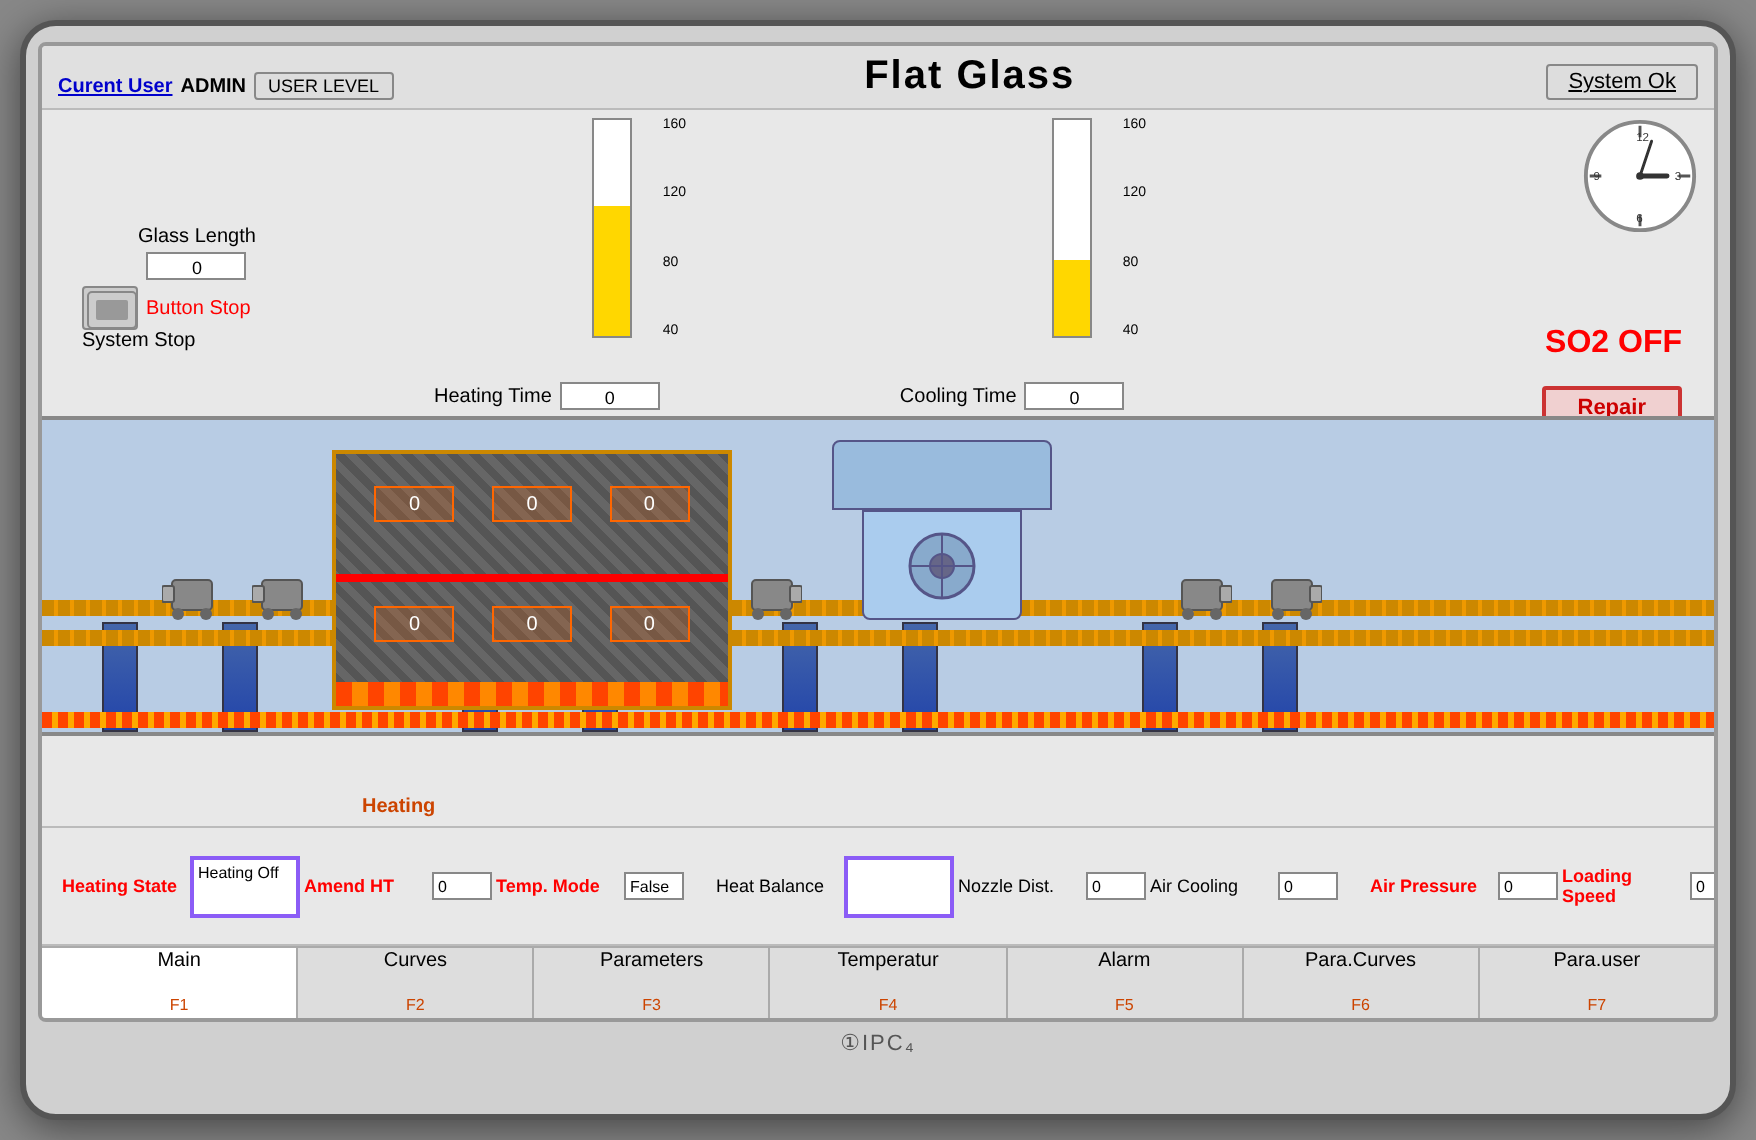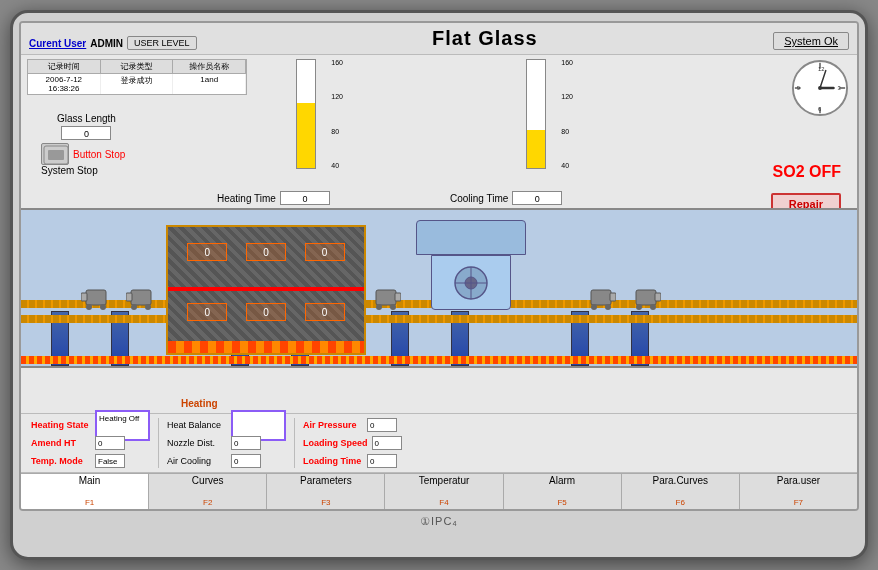--- a/index.html
+++ b/index.html
@@ -111,21 +111,21 @@
       flex: 1;
       text-align: center;
       padding: 1px 2px;
       border-right: 1px solid #eee;
       font-size: 8px;
     }
     
     .glass-length {
       position: absolute;
       top: 90px;
-      left: 36px;
+      left: 48px;
       text-align: center;
       font-size: 10px;
     }
     .glass-length-label {
       font-size: 10px;
       margin-bottom: 2px;
     }
     .input-box {
       border: 1px solid #888;
       background: #fff;
@@ -359,21 +359,21 @@
       background: #e8e8e8;
       border-top: 1px solid #bbb;
       border-bottom: 1px solid #bbb;
       display: flex;
       align-items: center;
       padding: 4px 10px;
       gap: 0;
     }
     .status-col {
       display: flex;
-      flex-direction: column;
+      flex-direction: row;
       gap: 2px;
     }
     .status-row {
       display: flex;
       align-items: center;
       gap: 4px;
       font-size: 9px;
       height: 16px;
     }
     .status-label {
@@ -468,32 +468,20 @@
     <div class="top-bar">
       <div class="user-section">
         <span class="user-label">Curent User</span>
         <span class="user-name">ADMIN</span>
         <button class="user-level-btn">USER LEVEL</button>
       </div>
       <div class="title">Flat Glass</div>
       <div class="system-ok">System Ok</div>
     </div>
 
-    <div class="log-section">
-      <div class="log-header">
-        <span>记录时间</span>
-        <span>记录类型</span>
-        <span>操作员名称</span>
-      </div>
-      <div class="log-row">
-        <span>2006-7-12 16:38:26</span>
-        <span>登录成功</span>
-        <span>1and</span>
-      </div>
-    </div>
 
     <div style="position:absolute;top:36px;right:8px;">
       <svg class="clock-svg" viewBox="0 0 60 60">
         <circle cx="30" cy="30" r="28" fill="#fff" stroke="#888" stroke-width="2"></circle>
 
         <line x1="30" y1="4" x2="30" y2="10" stroke="#555" stroke-width="1.5"></line>
         <line x1="56" y1="30" x2="50" y2="30" stroke="#555" stroke-width="1.5"></line>
         <line x1="30" y1="56" x2="30" y2="50" stroke="#555" stroke-width="1.5"></line>
         <line x1="4" y1="30" x2="10" y2="30" stroke="#555" stroke-width="1.5"></line>
 

